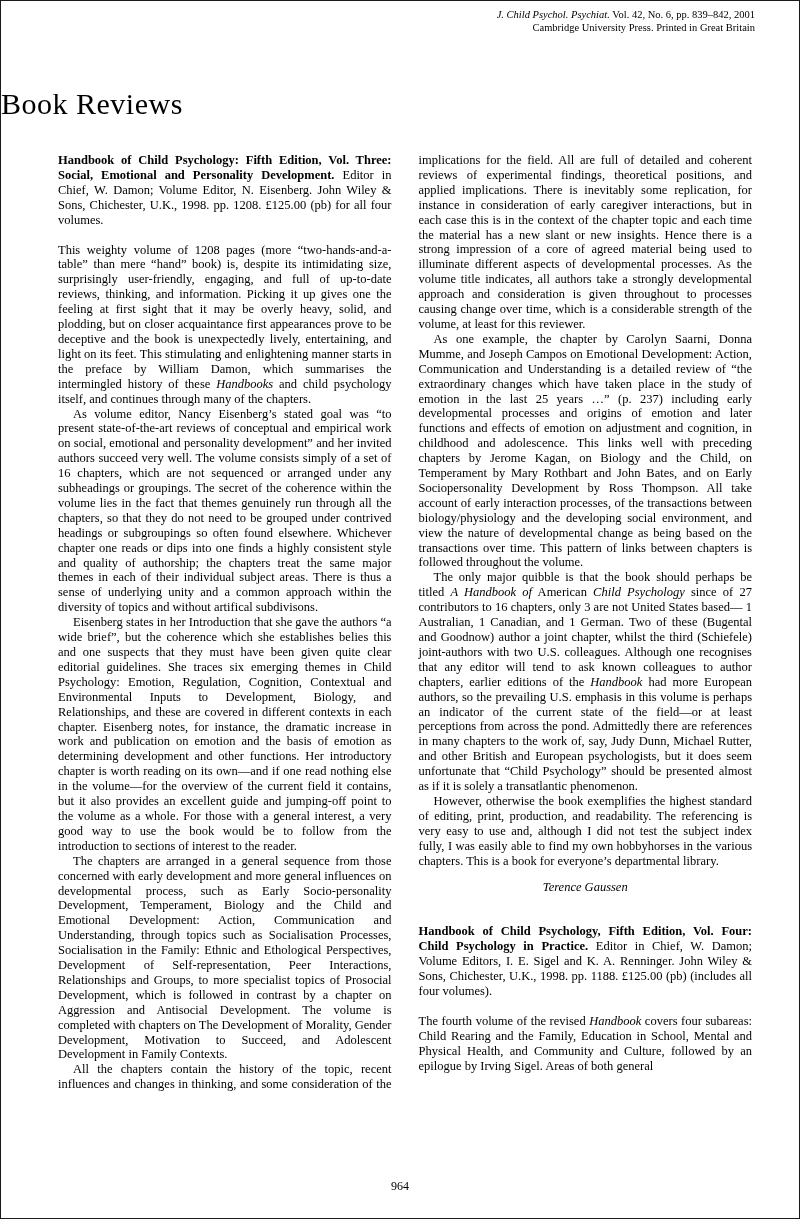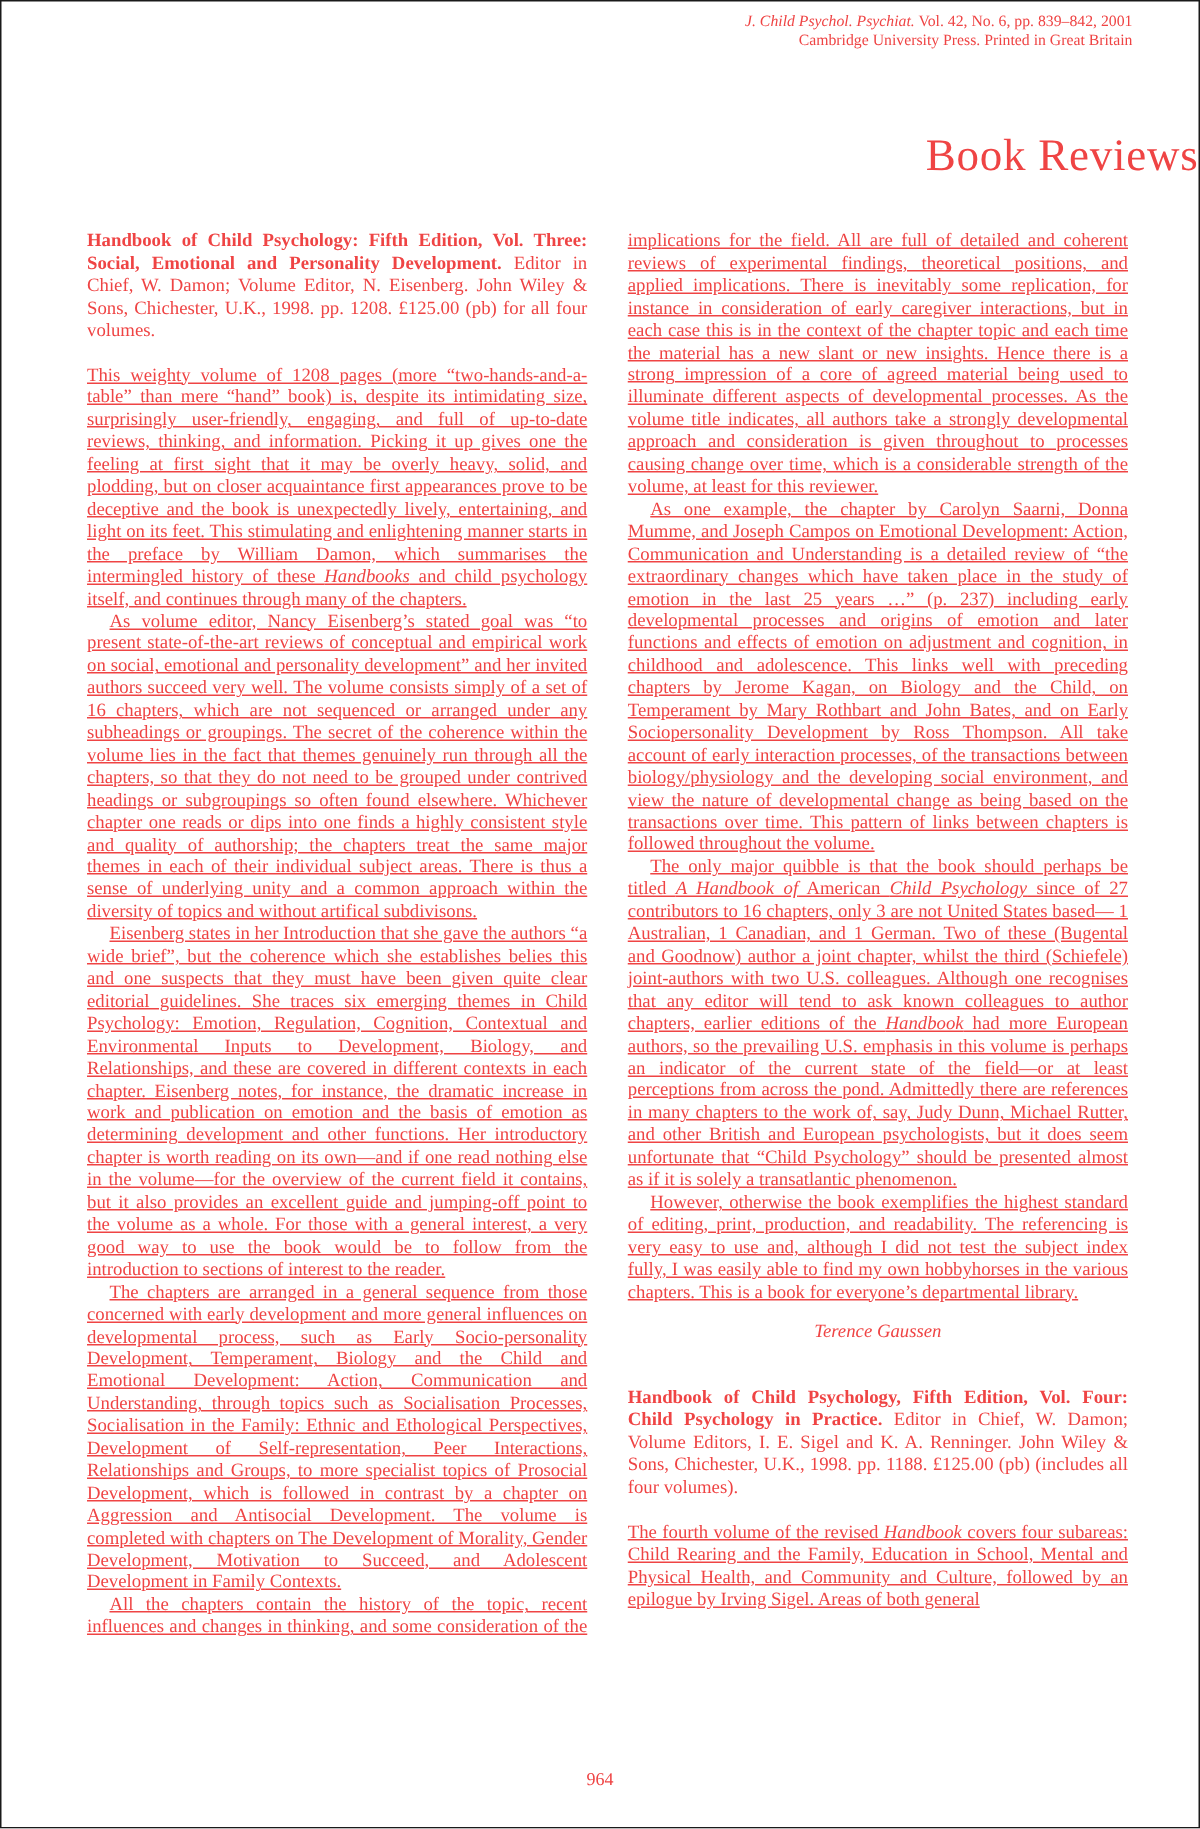--- a/index.html
+++ b/index.html
@@ -5,38 +5,38 @@
   html, body { margin: 0; padding: 0; background: #e8e8e8; }
   .page {
     position: relative;
     width: 800px;
     height: 1219px;
     margin: 0 auto;
     background: #ffffff;
     border: 1px solid #1a1a1a;
     box-sizing: border-box;
     font-family: "Liberation Serif", serif;
-    color: #ef4444;
+    color: #000000;
     overflow: hidden;
   }
   .journal-header {
     position: absolute;
     top: 7px;
     right: 44px;
     text-align: right;
     font-size: 10.5px;
     line-height: 13px;
     white-space: nowrap;
   }
   .page-title {
     position: absolute;
     top: 86px;
     left: 0;
     width: 100%;
-    text-align: right;
+    text-align: left;
     font-size: 30px;
     font-weight: 400;
     letter-spacing: 0.5px;
     margin: 0;
   }
   .columns {
     position: absolute;
     top: 152px;
     left: 57px;
     width: 694px;
@@ -44,21 +44,21 @@
     column-gap: 27px;
     font-size: 12.5px;
     line-height: 14.9px;
     text-align: justify;
   }
   .columns p { margin: 0; }
   p.review-heading {
     font-weight: 400;
     margin: 0 0 15px 0;
   }
-  p.body-para { text-indent: 1.2em; text-decoration: underline; }
+  p.body-para { text-indent: 1.2em; }
   p.body-para.first { text-indent: 0; }
   p.signature {
     text-align: center;
     font-style: italic;
     margin: 11px 0 30px 0;
   }
   p.review-heading.second { margin-top: 12px; }
   .page-number {
     position: absolute;
     bottom: 24px;

